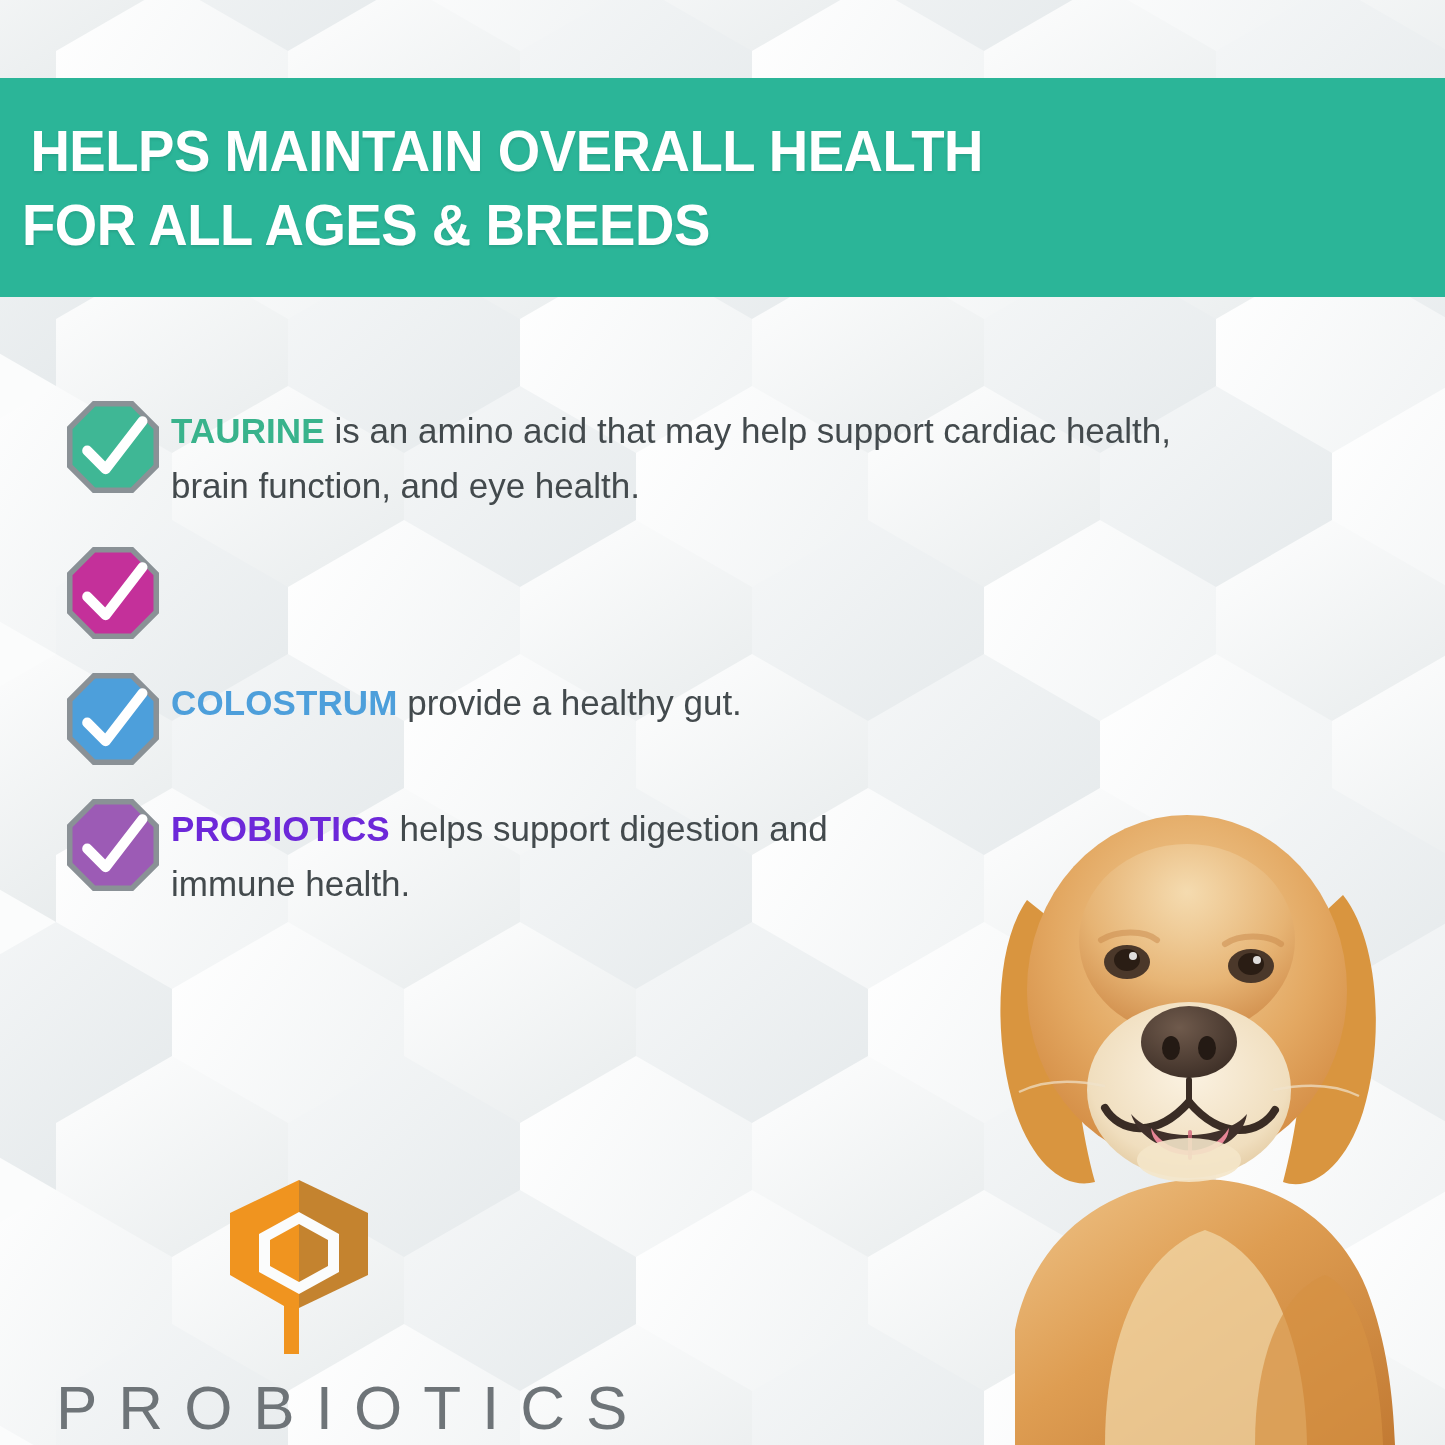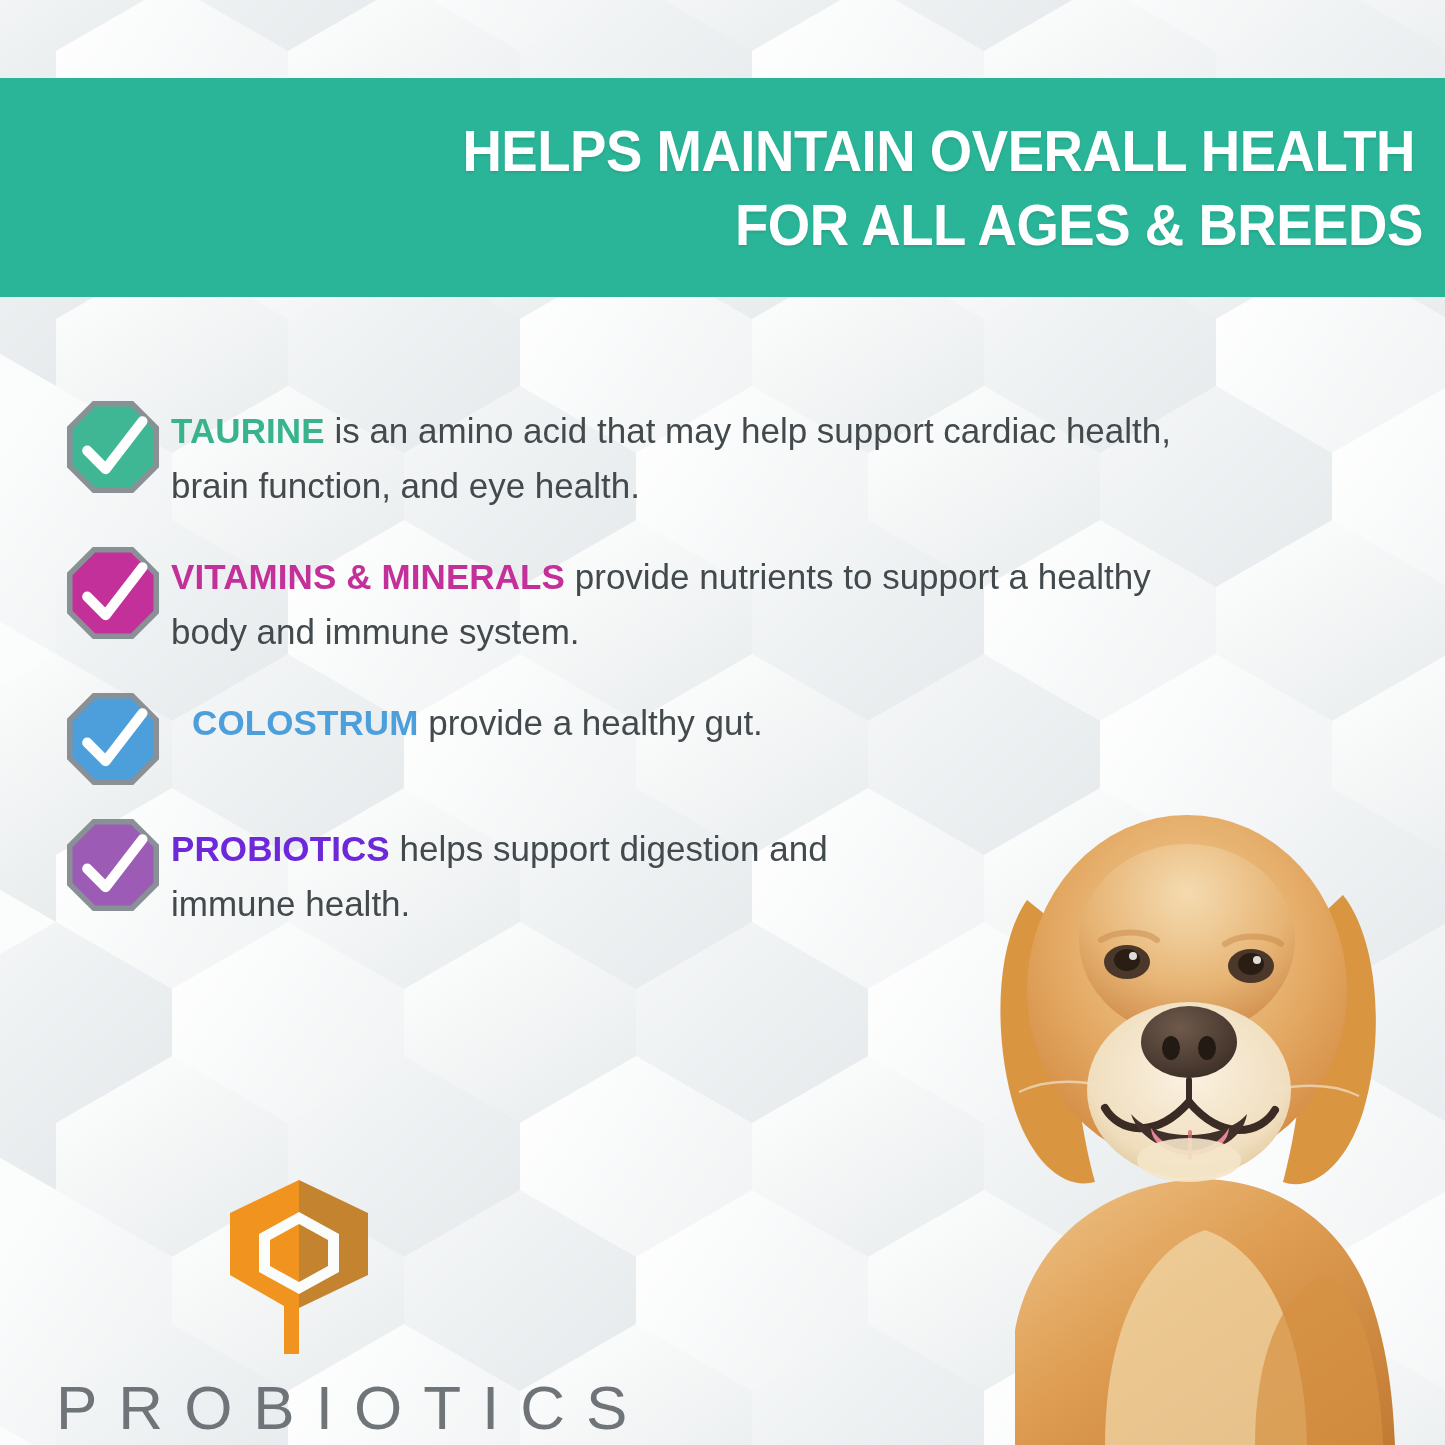--- a/index.html
+++ b/index.html
@@ -25,21 +25,21 @@
 
   
   #banner{
     position:absolute;
     left:0;top:78px;
     width:1445px;height:219px;
     background:#2BB598;
     z-index:3;
     display:flex;
     flex-direction:column;
-    align-items:flex-end;
+    align-items:flex-start;
     justify-content:center;
   }
   .banner-line{
     color:#ffffff;
     font-weight:bold;
     font-size:58px;
     line-height:74px;
     letter-spacing:-0.5px;
     text-align:center;
     transform:scaleX(0.94);
@@ -82,21 +82,21 @@
     color:#434A4D;
     font-weight:normal;
     padding-top:8px;
   }
   .bullet .btext .kw{
     font-weight:bold;
     letter-spacing:0.1px;
   }
   .kw-taurine{color:#39B38C;}
   .kw-vitamins{color:#C4309A;}
-  .kw-colostrum{color:#4D9FDB;margin-left:21px;}
+  .kw-colostrum{color:#4D9FDB;}
   .kw-probiotics{color:#6d28d9;}
 
   
   #b1 .btext{max-width:1020px;}
   #b2 .btext{max-width:980px;}
   #b3 .btext{max-width:1000px;}
   #b4 .btext{max-width:790px;}
   #logo-mark{
     position:absolute;
     left:178px;top:0px;
@@ -321,21 +321,20 @@
         <path d="M22 54 L42 74 L82 22" fill="none" stroke="#ffffff" stroke-width="11" stroke-linecap="round" stroke-linejoin="round"></path>
       </svg>
       <div class="btext"><span class="kw kw-taurine">TAURINE</span><span> is an amino acid that may help support cardiac health, brain function, and eye health.</span></div>
     </div>
 
     <div class="bullet" id="b2">
       <svg class="ico" viewBox="0 0 100 100" aria-hidden="true">
         <polygon points="29.3,3 70.7,3 97,29.3 97,70.7 70.7,97 29.3,97 3,70.7 3,29.3" fill="#C4309A" stroke="#8A9196" stroke-width="6"></polygon>
         <path d="M22 54 L42 74 L82 22" fill="none" stroke="#ffffff" stroke-width="11" stroke-linecap="round" stroke-linejoin="round"></path>
       </svg>
-      <div class="btext"><span class="kw kw-vitamins">VITAMINS &amp; MINERALS</span><span> provide nutrients to support a healthy body and immune system.</span></div>
     </div>
 
     <div class="bullet" id="b3">
       <svg class="ico" viewBox="0 0 100 100" aria-hidden="true">
         <polygon points="29.3,3 70.7,3 97,29.3 97,70.7 70.7,97 29.3,97 3,70.7 3,29.3" fill="#4D9FDB" stroke="#8A9196" stroke-width="6"></polygon>
         <path d="M22 54 L42 74 L82 22" fill="none" stroke="#ffffff" stroke-width="11" stroke-linecap="round" stroke-linejoin="round"></path>
       </svg>
       <div class="btext"><span class="kw kw-colostrum">COLOSTRUM</span><span> provide a healthy gut.</span></div>
     </div>
 

